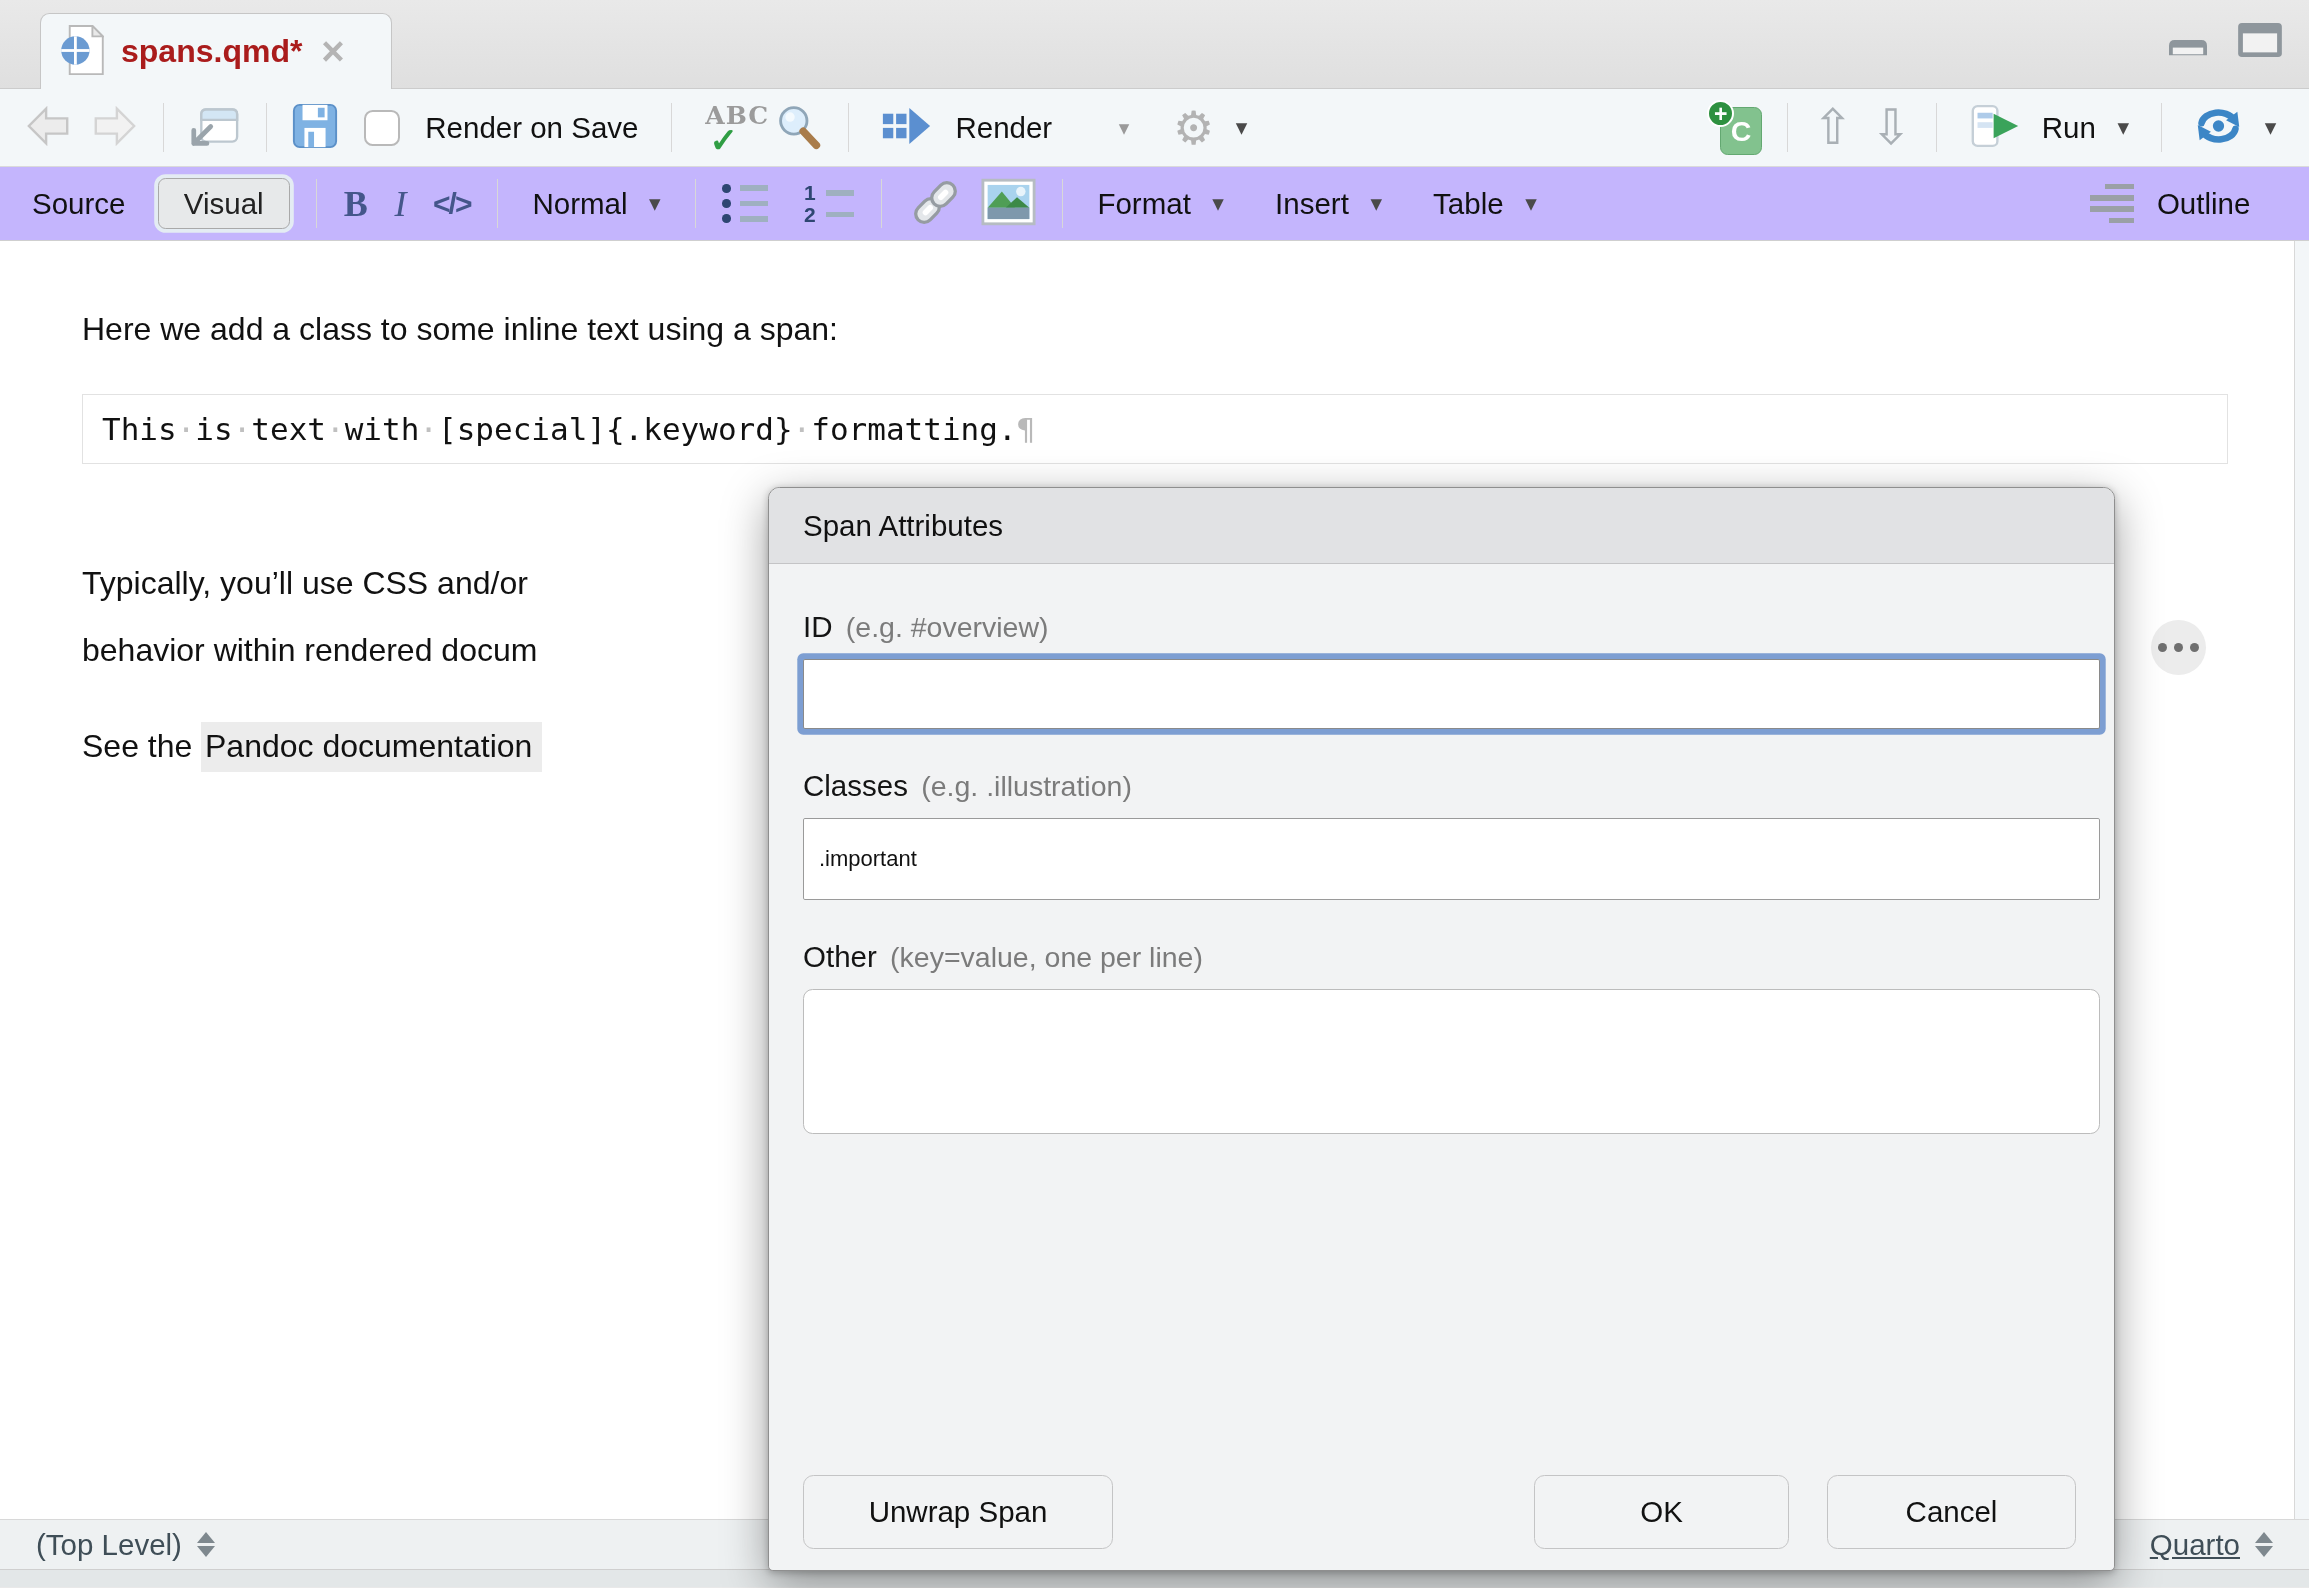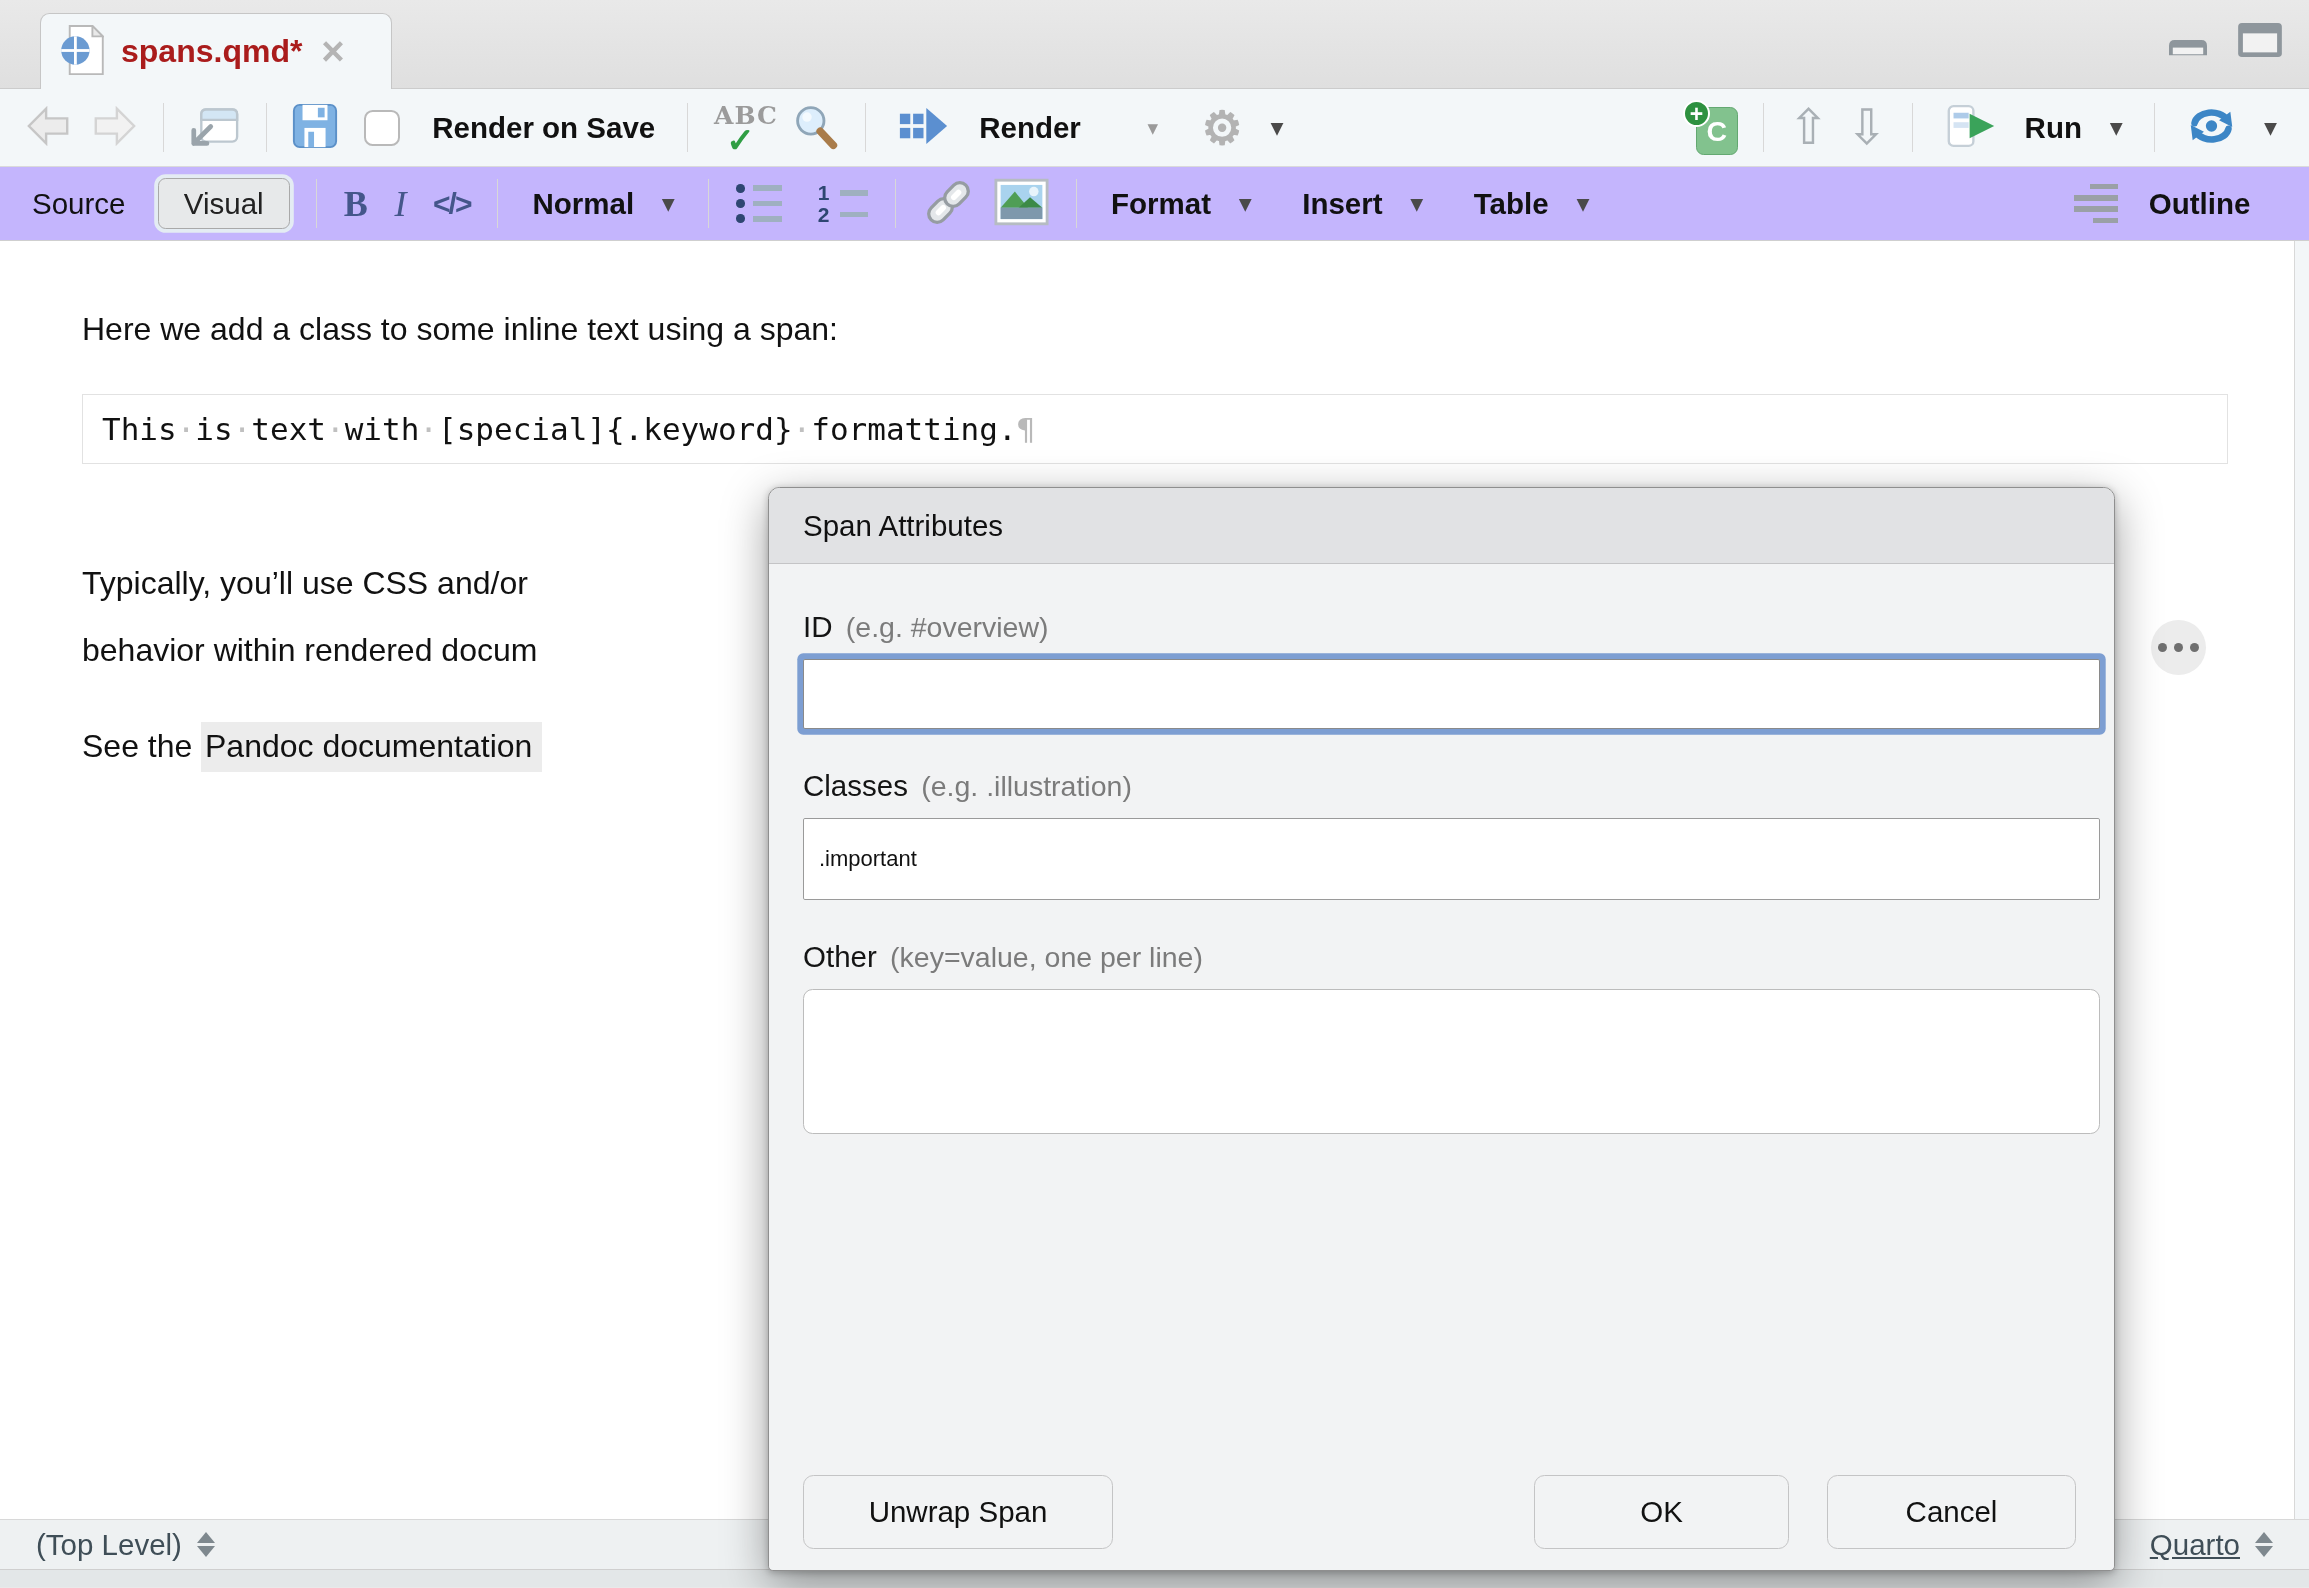--- a/index.html
+++ b/index.html
@@ -34,34 +34,34 @@
     display:flex; align-items:center; padding:0 25px; gap:17px;
   }
   .toolbar2 {
     height:74px; background:#c4b5fd; border-bottom:1px solid #cfcfcf;
     display:flex; align-items:center; padding:0 32px; gap:19px;
   }
   .sep { width:1px; height:49px; background:#d8d8d8; margin:0 7.6px; }
   .tbtext { font-size:29.5px; color:#111; white-space:nowrap; }
   .caret { font-size:23px; color:#4a4a4a; margin-left:9.5px; }
   .caret.small { color:#9a9a9a; font-size:21px; }
-  .tb-btn { display:flex; align-items:center; gap:19px; padding:5.7px 7.6px; border-radius:5.7px;font-weight:bold; }
+  .tb-btn { display:flex; align-items:center; gap:12px; padding:5.7px 7.6px; border-radius:5.7px; }
   .spacer { flex:1; }
   .visual-btn {
     background:#e7e9ea; border:1.9px solid #a9a9a9; border-radius:7.6px;
     padding:7.6px 25px; font-size:29.5px; color:#222;
     box-shadow:0 0 0 3.8px #e4ecf3;
   }
   .bold-glyph { font-size:36px; font-weight:bold; color:#44568a; font-family:"Liberation Serif",serif; }
   .italic-glyph { font-size:36px; font-style:italic; color:#44568a; font-family:"Liberation Serif",serif; }
   .code-glyph { font-size:30px; font-weight:bold; color:#44568a; letter-spacing:-1.9px; }
   
   .arrow-glyph { font-size:49px; color:#a9b0b5; line-height:49px; }
   .spellcheck { position:relative; width:61px; height:53px; }
-  .spellcheck .abc { font-family:"DejaVu Serif", serif; font-weight:bold; font-size:25px; color:#9b9b9b; position:absolute; top:0; left:1px; letter-spacing:1px;}
+  .spellcheck .abc { font-family:"DejaVu Serif", serif; font-weight:bold; font-size:25px; color:#9b9b9b; position:absolute; top:0; left:9px; letter-spacing:1px;}
   .spellcheck .chk { position:absolute; bottom:-5.7px; left:13.3px; color:#2f9e44; font-size:34px; font-weight:bold; }
   .gear-glyph { font-size:46px; color:#b3b3b3; line-height:46px; }
   .checkbox {
     width:36px; height:36px; background:#fff; border:2.9px solid #b9b9b9; border-radius:8.6px;
   }
   .chunk-icon { position:relative; width:55px; height:55px; }
   .chunk-icon .sq {
     position:absolute; right:0; bottom:0; width:42px; height:48px;
     background:#82c28e; border:1.9px solid #63a871; border-radius:7.6px;
     color:#ffffff; font-weight:bold; font-size:28.5px; display:flex; align-items:center; justify-content:center;

